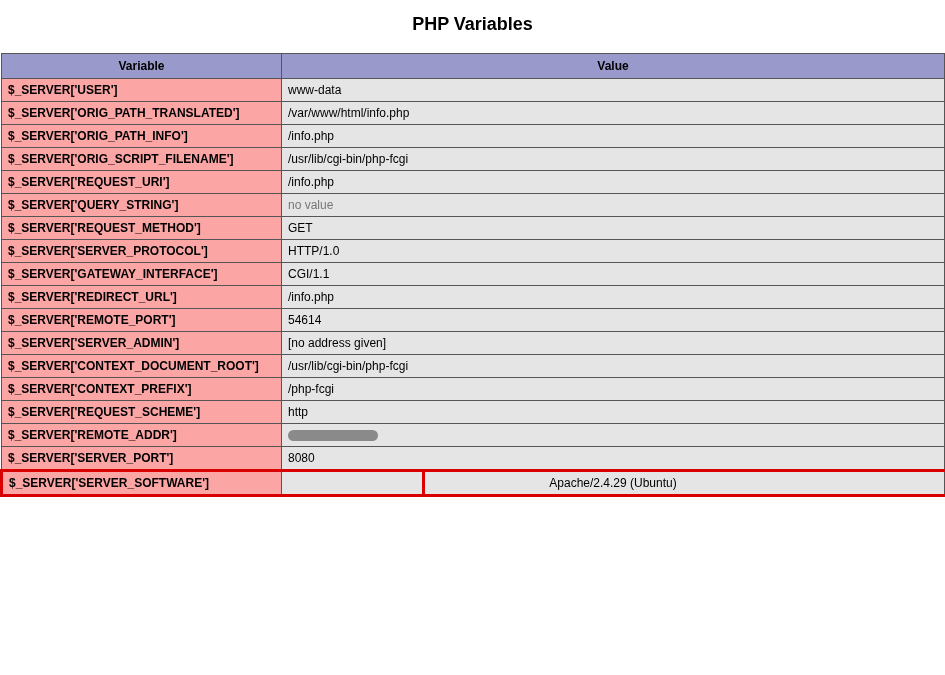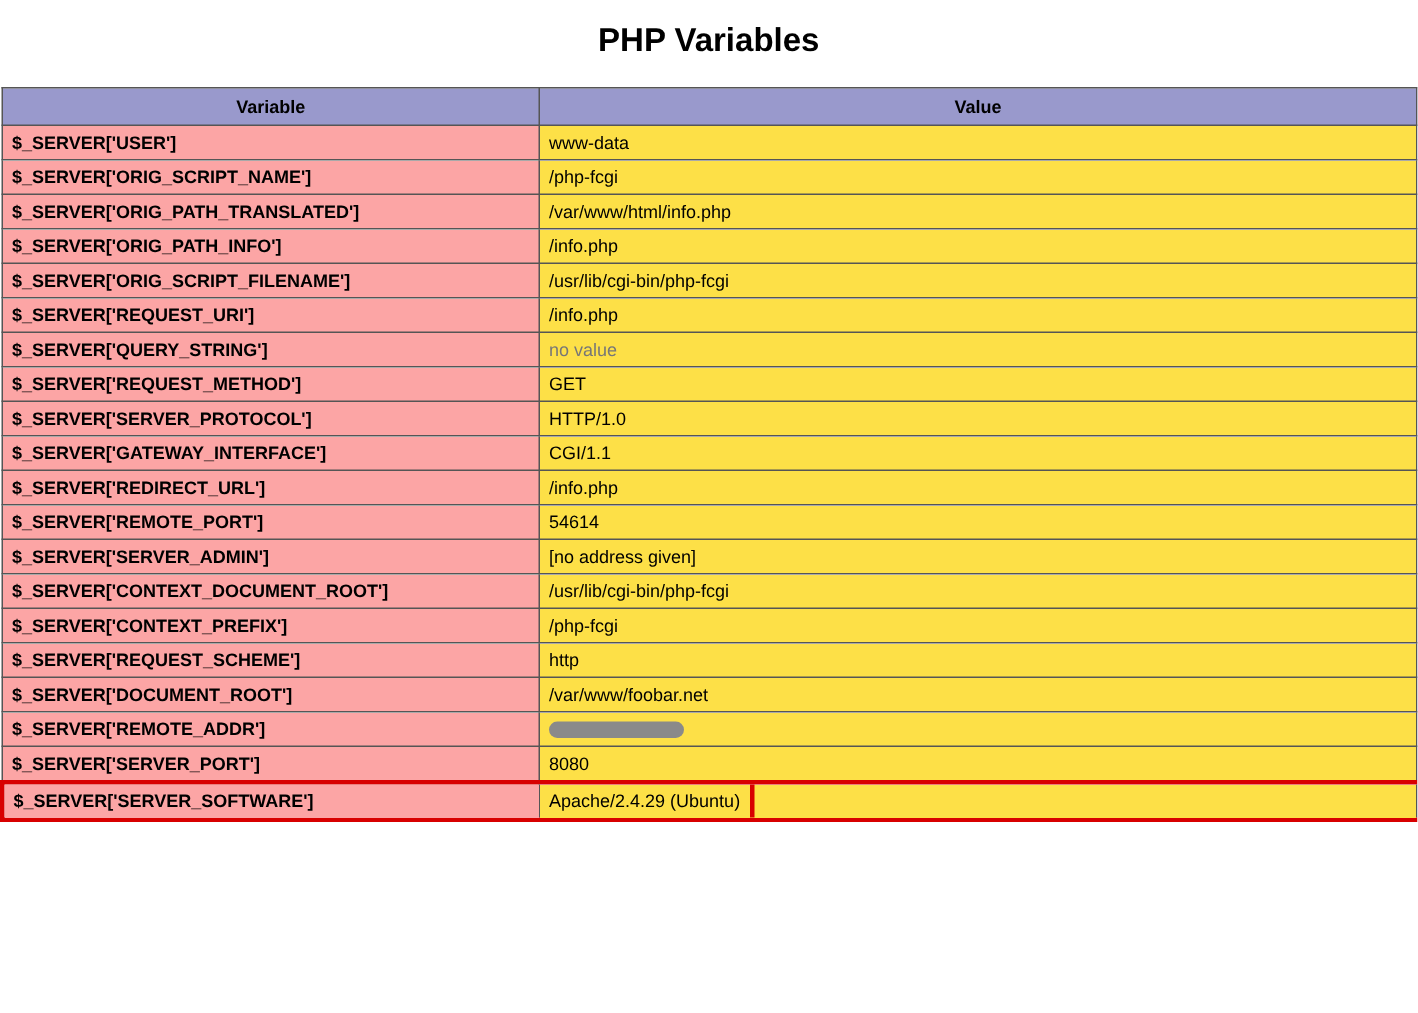--- a/index.html
+++ b/index.html
@@ -11,53 +11,53 @@
     background: #fff;
     color: #000;
   }
   .wrap {
     width: 945px;
     margin: 0 auto;
     padding: 0 0 20px 0;
   }
   h1.title {
     text-align: center;
-    font-size: 22px;
+    font-size: 18px;
     font-weight: bold;
     margin: 14px 0 18px 0;
   }
   table.phpvars {
     width: 100%;
     border-collapse: collapse;
     table-layout: fixed;
   }
   table.phpvars th {
     background: #9999cc;
     border: 1px solid #555;
     font-weight: bold;
     text-align: center;
     padding: 5px 6px;
     font-size: 12px;
   }
-  table.phpvars th.col-var { width: 358px; }
+  table.phpvars th.col-var { width: 280px; }
   table.phpvars td {
     border: 1px solid #555;
     padding: 4px 6px;
     font-size: 12px;
     vertical-align: middle;
     height: 23px;
   }
   table.phpvars td.varname {
     background: #fca5a5;
     font-weight: bold;
     white-space: nowrap;
     overflow: hidden;
   }
   table.phpvars td.varval {
-    background: #fde047;
+    background: #e5e5e5;
     font-weight: normal;
     overflow: hidden;
   }
   .novalue {
     color: #777;
   }
   .redacted-pill {
     display: inline-block;
     width: 90px;
     height: 11px;
@@ -69,20 +69,21 @@
     position: relative;
   }
   tr.highlight td.varname {
     border-top: 3px solid #d80000;
     border-bottom: 3px solid #d80000;
     border-left: 3px solid #d80000;
   }
   tr.highlight td.varval {
     border-top: 3px solid #d80000;
     border-bottom: 3px solid #d80000;
+    text-align: center;
   }
   tr.highlight td.varval .hl-right-cap {
     position: absolute;
     top: -3px;
     bottom: -3px;
     left: 140px;
     width: 3px;
     background: #d80000;
   }
 </style>
@@ -96,24 +97,20 @@
     <thead>
       <tr>
         <th class="col-var">Variable</th>
         <th class="col-val">Value</th>
       </tr>
     </thead>
     <tbody id="rows-body">
         <tr>
           <td class="varname">$_SERVER['USER']</td>
           <td class="varval"><span>www-data</span></td>
-        </tr>
-        <tr>
-          <td class="varname">$_SERVER['ORIG_SCRIPT_NAME']</td>
-          <td class="varval"><span>/php-fcgi</span></td>
         </tr>
         <tr>
           <td class="varname">$_SERVER['ORIG_PATH_TRANSLATED']</td>
           <td class="varval"><span>/var/www/html/info.php</span></td>
         </tr>
         <tr>
           <td class="varname">$_SERVER['ORIG_PATH_INFO']</td>
           <td class="varval"><span>/info.php</span></td>
         </tr>
         <tr>
@@ -158,24 +155,20 @@
         </tr>
         <tr>
           <td class="varname">$_SERVER['CONTEXT_PREFIX']</td>
           <td class="varval"><span>/php-fcgi</span></td>
         </tr>
         <tr>
           <td class="varname">$_SERVER['REQUEST_SCHEME']</td>
           <td class="varval"><span>http</span></td>
         </tr>
         <tr>
-          <td class="varname">$_SERVER['DOCUMENT_ROOT']</td>
-          <td class="varval"><span>/var/www/foobar.net</span></td>
-        </tr>
-        <tr>
           <td class="varname">$_SERVER['REMOTE_ADDR']</td>
           <td class="varval"><span class="redacted-pill"></span></td>
         </tr>
         <tr>
           <td class="varname">$_SERVER['SERVER_PORT']</td>
           <td class="varval"><span>8080</span></td>
         </tr>
         <tr class="highlight">
           <td class="varname">$_SERVER['SERVER_SOFTWARE']</td>
           <td class="varval"><span>Apache/2.4.29 (Ubuntu)</span><span class="hl-right-cap"></span></td>

